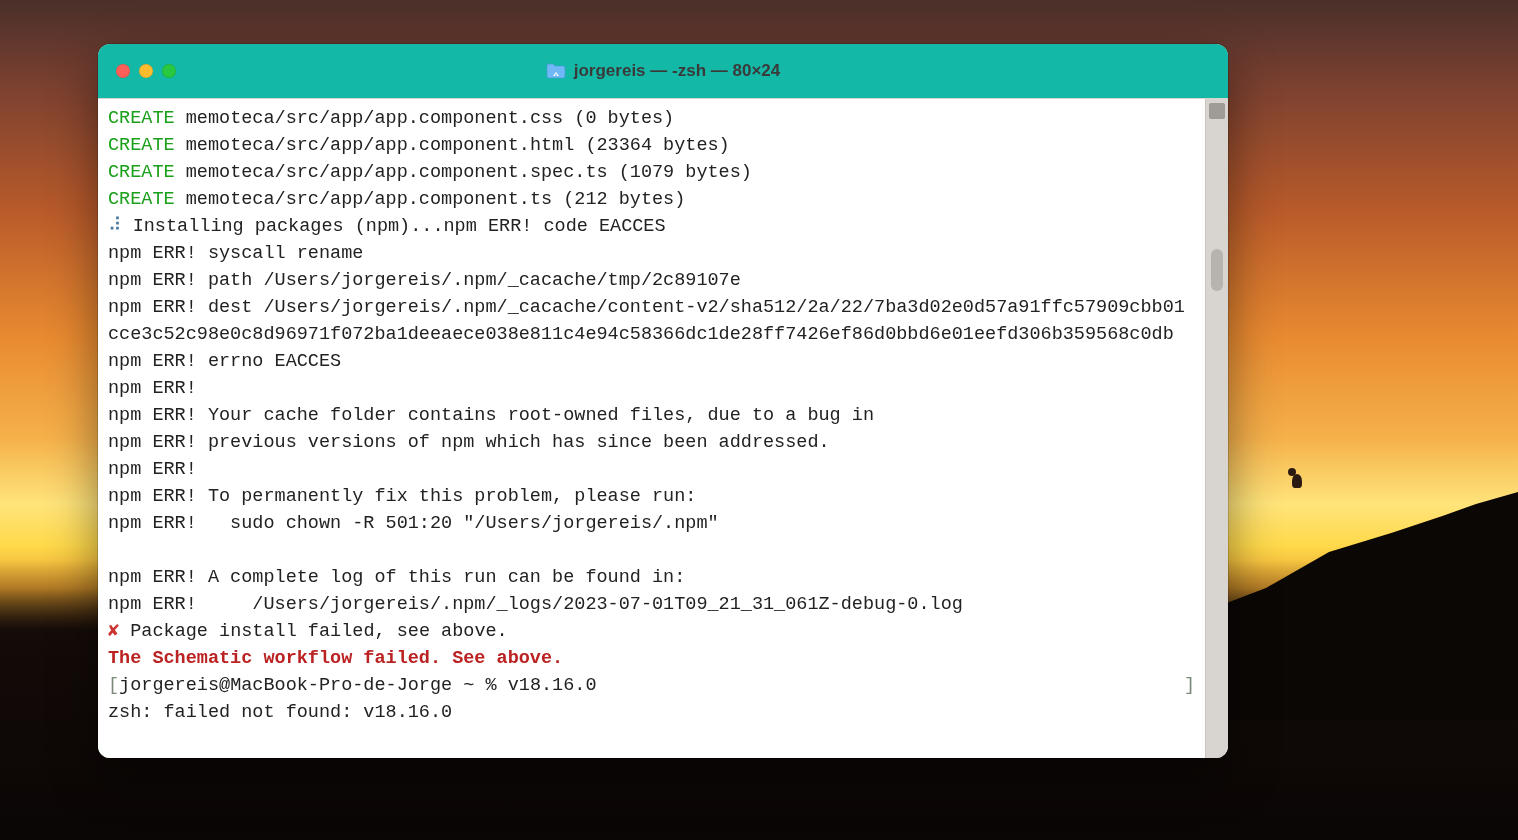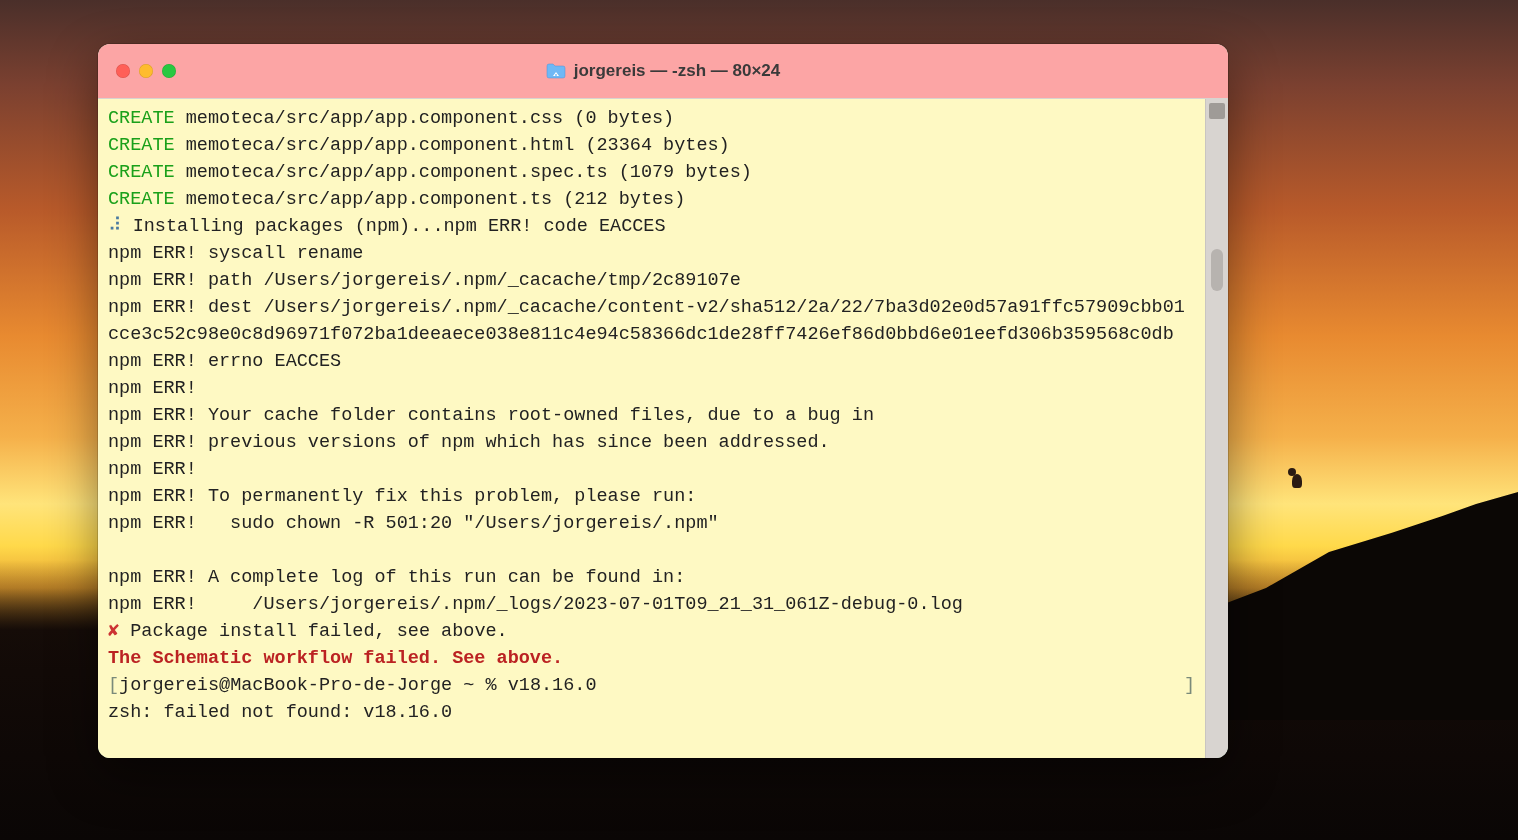--- a/index.html
+++ b/index.html
@@ -78,21 +78,21 @@
     height: 714px;
     background: #d6f5d6;
     border-radius: 12px;
     box-shadow: 0 18px 50px rgba(0,0,0,0.45), 0 0 0 1px rgba(0,0,0,0.15);
     overflow: hidden;
     display: flex;
     flex-direction: column;
   }
   .titlebar {
     height: 54px;
-    background: #fca5a5;
+    background: #14b8a6;
     border-bottom: 1px solid #d8d4d0;
     display: flex;
     align-items: center;
     position: relative;
     flex: 0 0 auto;
   }
   .traffic-lights {
     display: flex;
     gap: 9px;
     margin-left: 18px;
@@ -124,21 +124,21 @@
     display: inline-block;
   }
   .terminal-body-wrap {
     position: relative;
     flex: 1 1 auto;
     display: flex;
     min-height: 0;
   }
   .terminal-body {
     flex: 1 1 auto;
-    background: #fef9c3;
+    background: #ffffff;
     padding: 6px 10px 10px 10px;
     font-family: "SF Mono", ui-monospace, Menlo, Monaco, "Courier New", monospace;
     font-size: 18.5px;
     line-height: 27px;
     color: #222;
     white-space: pre-wrap;
     word-break: break-all;
     overflow: hidden;
   }
   .scrollbar {

